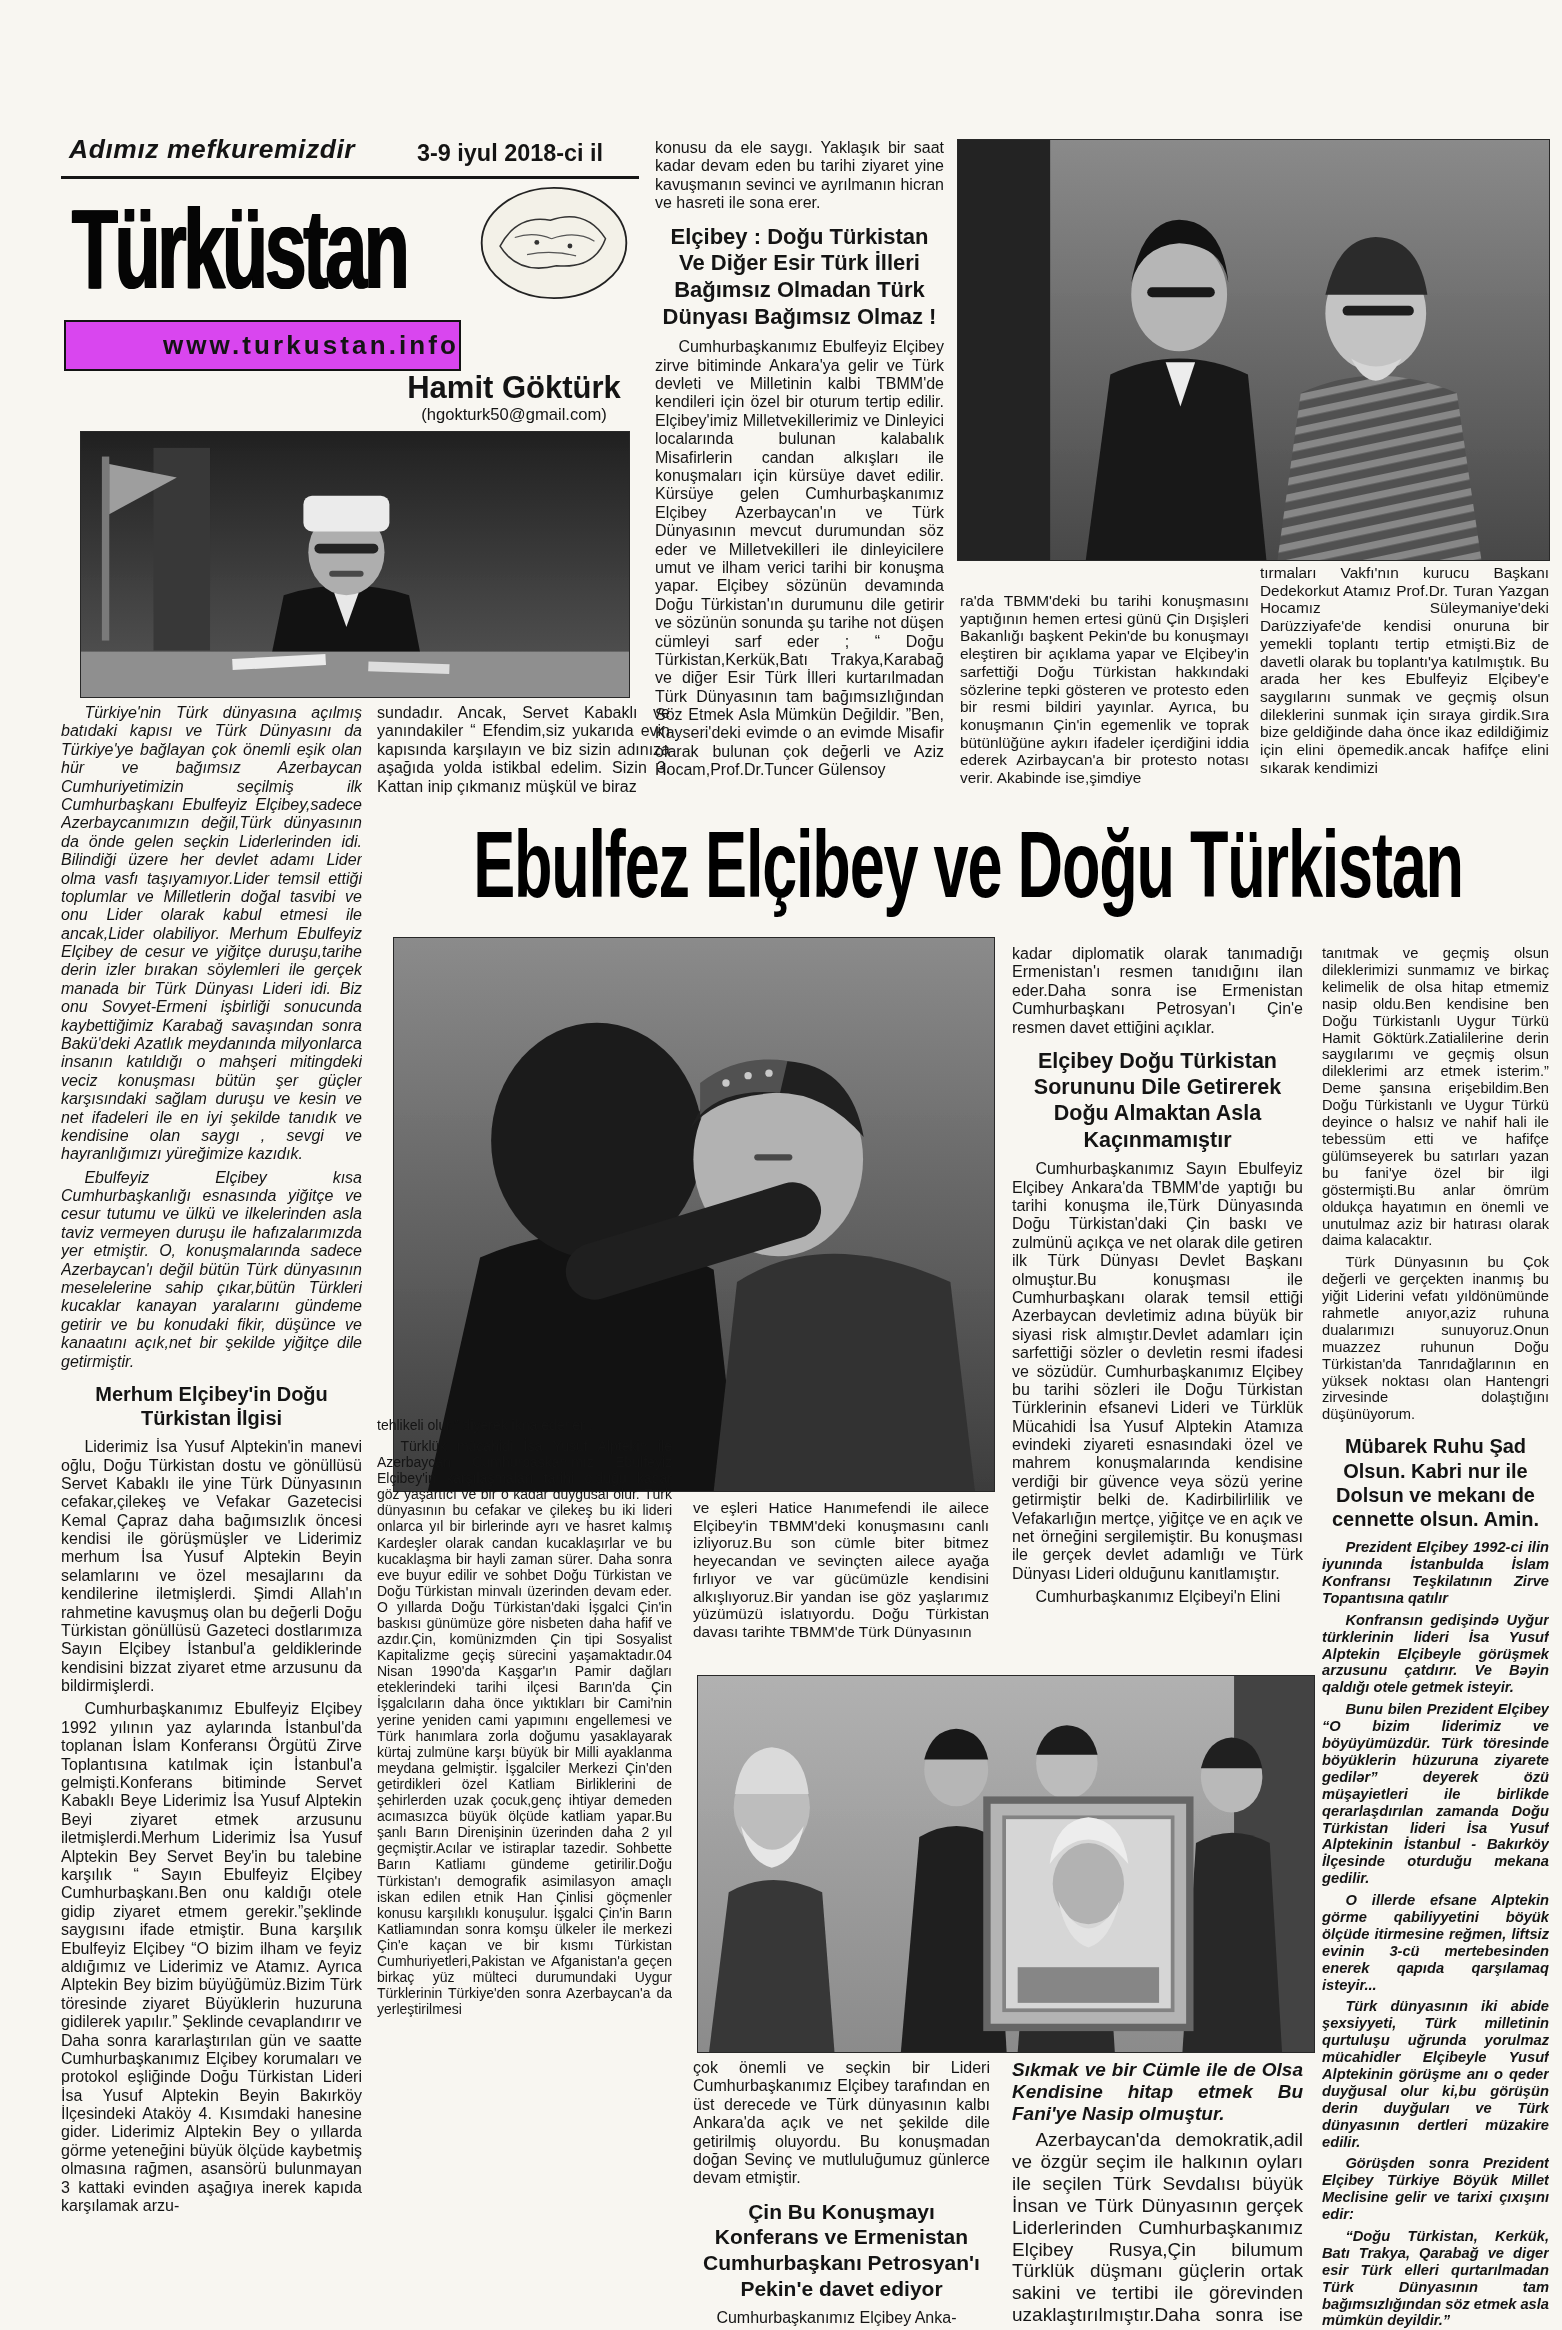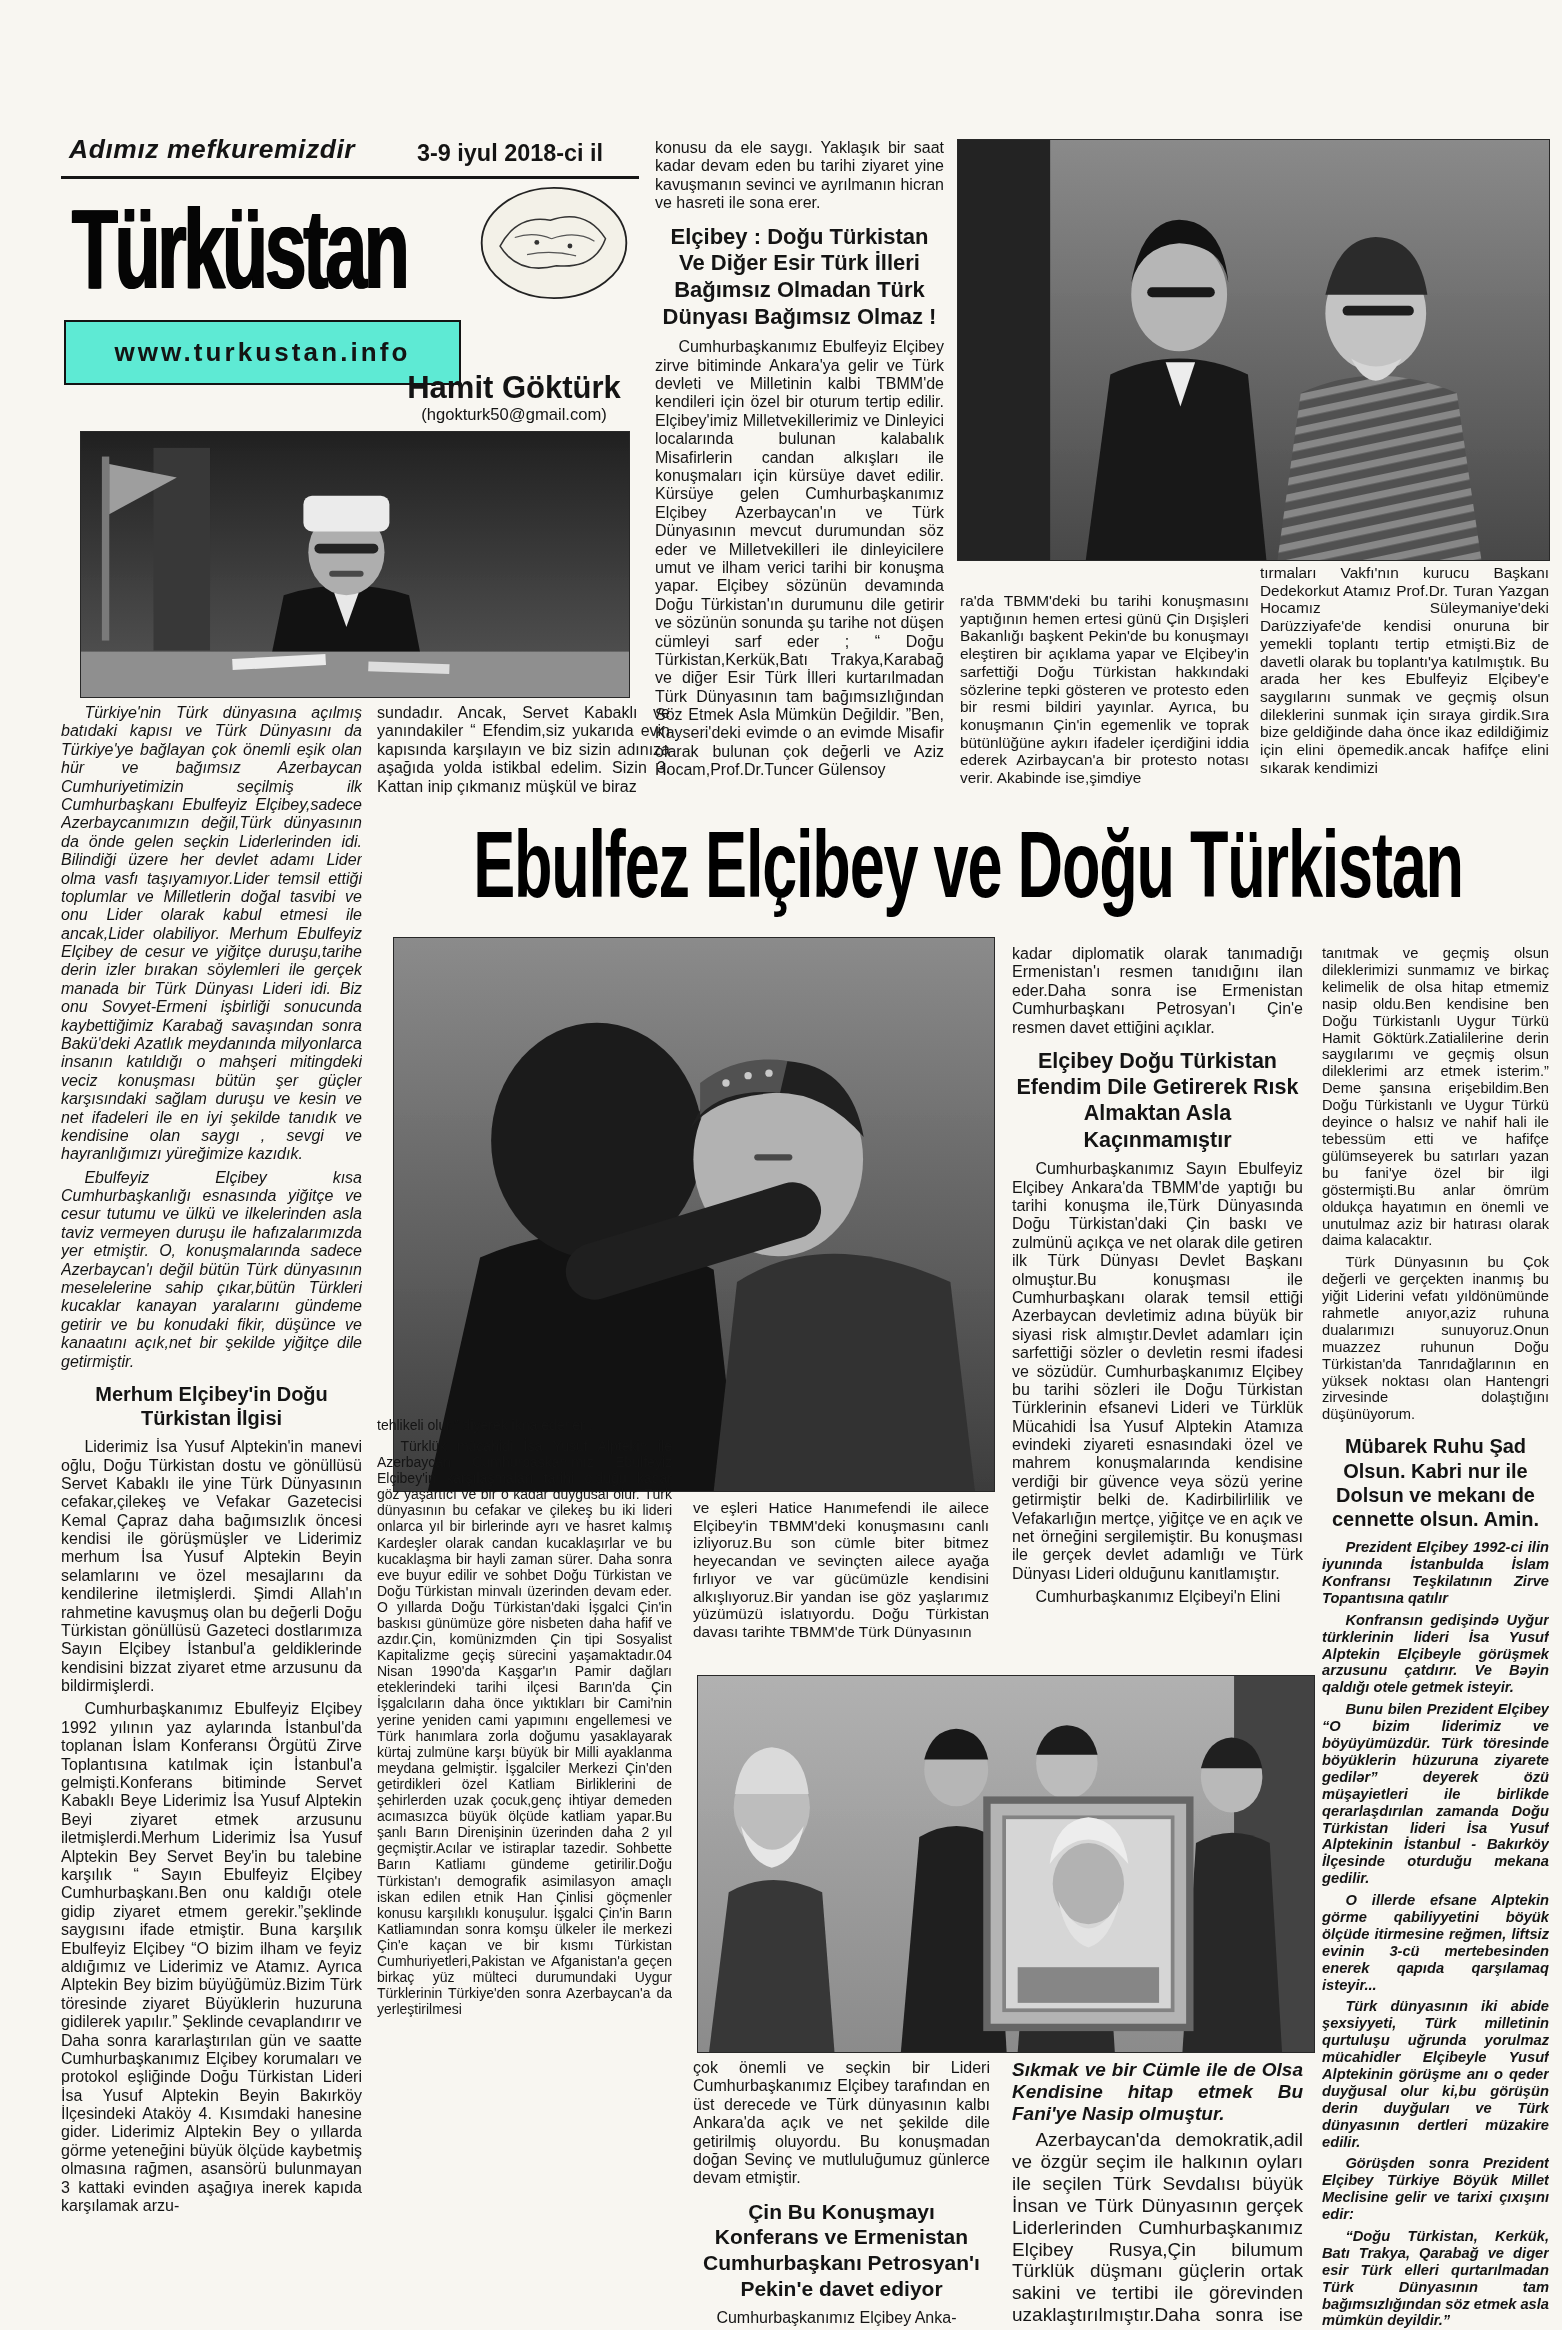--- a/index.html
+++ b/index.html
@@ -15,22 +15,22 @@
            font-size:20px;line-height:1.22;margin:11px 3.7px 7.4px;}
   .photo{position:absolute;border:1.8px solid #2b2b2b;background:#777;overflow:hidden;
          filter:grayscale(1) contrast(1.04);}
   .photo svg{width:100%;height:100%;display:block;}
   .rule{position:absolute;background:#161616;}
   .slogan{font-size:26.4px;font-weight:bold;font-style:italic;letter-spacing:0.6px;}
   .issue-date{font-size:23.4px;font-weight:bold;text-align:center;}
   .masthead-title{display:inline-block;font-weight:bold;font-size:75px;letter-spacing:-3.1px;
         transform:scaleY(1.5);transform-origin:top left;color:#050505;
         text-shadow:0.9px 0 0 #050505,-0.9px 0 0 #050505;}
-  .wwwbox{border:2.5px solid #141414;text-align:center;font-weight:bold;font-size:26px;
-        letter-spacing:3.1px;padding:15px 0;background:#5eead4;}
+  .wwwbox{border:2.5px solid #141414;text-align:right;font-weight:bold;font-size:26px;
+        letter-spacing:3.1px;padding:8px 0;background:#d946ef;}
   .byline-name{font-size:31px;font-weight:bold;text-align:center;line-height:1.05;}
   .byline-mail{font-size:16.6px;text-align:center;}
   .headline{position:absolute;left:381px;top:810px;width:1174px;height:122px;text-align:center;}
   .headline span{display:inline-block;font-weight:bold;font-size:63px;letter-spacing:-1.2px;
         white-space:nowrap;transform:scaleY(1.5);transform-origin:top center;color:#000;}
 </style>
 </head>
 <body>
 
 <div class="page">
@@ -206,21 +206,21 @@
 
   <div class="abs txt" style="left:960px;top:564px;width:289px;height:252px;overflow:hidden;font-size:15.4px;margin-top:28px;">
     <p class="flush">ra'da TBMM'deki bu tarihi konuşmasını yaptığının hemen ertesi günü Çin Dışişleri Bakanlığı başkent Pekin'de bu konuşmayı eleştiren bir açıklama yapar ve Elçibey'in sarfettiği Doğu Türkistan hakkındaki sözlerine tepki gösteren ve protesto eden bir resmi bildiri yayınlar. Ayrıca, bu konuşmanın Çin'in egemenlik ve toprak bütünlüğüne aykırı ifadeler içerdiğini iddia ederek Azirbaycan'a bir protesto notası verir. Akabinde ise,şimdiye</p>
   </div>
   <div class="abs txt" style="left:1260px;top:564px;width:289px;height:252px;overflow:hidden;font-size:15.4px;">
     <p class="flush">tırmaları Vakfı'nın kurucu Başkanı Dedekorkut Atamız Prof.Dr. Turan Yazgan Hocamız Süleymaniye'deki Darüzziyafe'de kendisi onuruna bir yemekli toplantı tertip etmişti.Biz de davetli olarak bu toplantı'ya katılmıştık. Bu arada her kes Ebulfeyiz Elçibey'e saygılarını sunmak ve geçmiş olsun dileklerini sunmak için sıraya girdik.Sıra bize geldiğinde daha önce ikaz edildiğimiz için elini öpemedik.ancak hafifçe elini sıkarak kendimizi</p>
   </div>
 
   <div class="abs txt" style="left:1012px;top:945px;width:291px;height:726px;overflow:hidden;">
     <p class="flush">kadar diplomatik olarak tanımadığı Ermenistan'ı resmen tanıdığını ilan eder.Daha sonra ise Ermenistan Cumhurbaşkanı Petrosyan'ı Çin'e resmen davet ettiğini açıklar.</p>
-    <h3 class="colhead" style="font-size:21.5px;">Elçibey Doğu Türkistan Efendim Dile Getirerek Rısk Almaktan Asla Kaçınmamıştır</h3>
+    <h3 class="colhead" style="font-size:21.5px;">Elçibey Doğu Türkistan Sorununu Dile Getirerek Doğu Almaktan Asla Kaçınmamıştır</h3>
     <p>Cumhurbaşkanımız Sayın Ebulfeyiz Elçibey Ankara'da TBMM'de yaptığı bu tarihi konuşma ile,Türk Dünyasında Doğu Türkistan'daki Çin baskı ve zulmünü açıkça ve net olarak dile getiren ilk Türk Dünyası Devlet Başkanı olmuştur.Bu konuşması ile Cumhurbaşkanı olarak temsil ettiği Azerbaycan devletimiz adına büyük bir siyasi risk almıştır.Devlet adamları için sarfettiği sözler o devletin resmi ifadesi ve sözüdür. Cumhurbaşkanımız Elçibey bu tarihi sözleri ile Doğu Türkistan Türklerinin efsanevi Lideri ve Türklük Mücahidi İsa Yusuf Alptekin Atamıza evindeki ziyareti esnasındaki özel ve mahrem konuşmalarında kendisine verdiği bir güvence veya sözü yerine getirmiştir belki de. Kadirbilirlilik ve Vefakarlığın mertçe, yiğitçe ve en açık ve net örneğini sergilemiştir. Bu konuşması ile gerçek devlet adamlığı ve Türk Dünyası Lideri olduğunu kanıtlamıştır.</p>
     <p>Cumhurbaşkanımız Elçibeyi'n Elini</p>
   </div>
 
   <div class="abs txt" style="left:1012px;top:2059px;width:291px;height:270px;overflow:hidden;font-size:19px;">
     <p class="flush bold it">Sıkmak ve bir Cümle ile de Olsa Kendisine hitap etmek Bu Fani'ye Nasip olmuştur.</p>
     <p>Azerbaycan'da demokratik,adil ve özgür seçim ile halkının oyları ile seçilen Türk Sevdalısı büyük İnsan ve Türk Dünyasının gerçek Liderlerinden Cumhurbaşkanımız Elçibey Rusya,Çin bilumum Türklük düşmanı güçlerin ortak sakini ve tertibi ile görevinden uzaklaştırılmıştır.Daha sonra ise amansız Kanser hastalığına yakalanmıştı.Türkiye'ye tedavi için gelmiş ve bir süre de İstanbul'da kalmıştı. Türk Dünyası Araş-</p>
   </div>
 
   <div class="abs txt" style="left:1322px;top:945px;width:227px;height:1384px;overflow:hidden;font-size:14.7px;">

